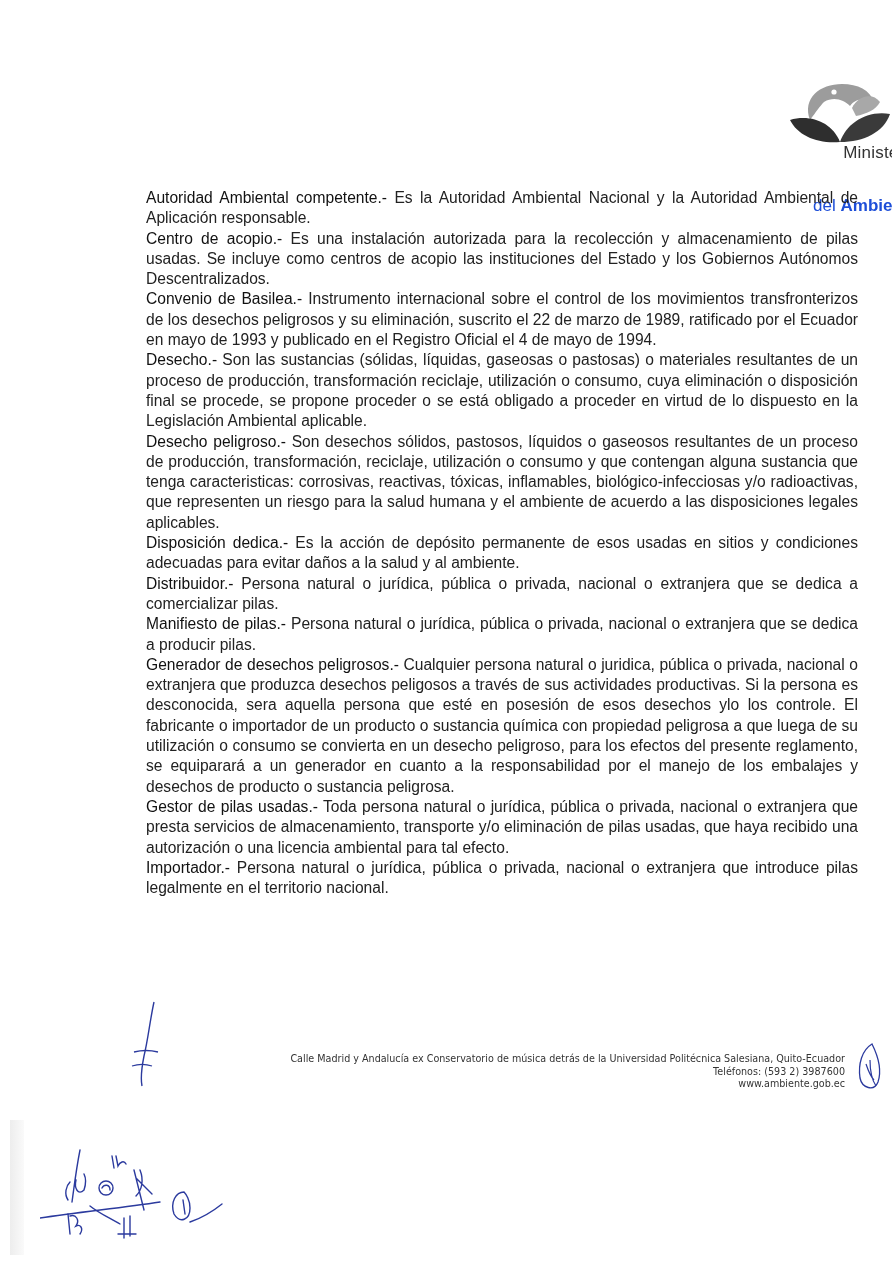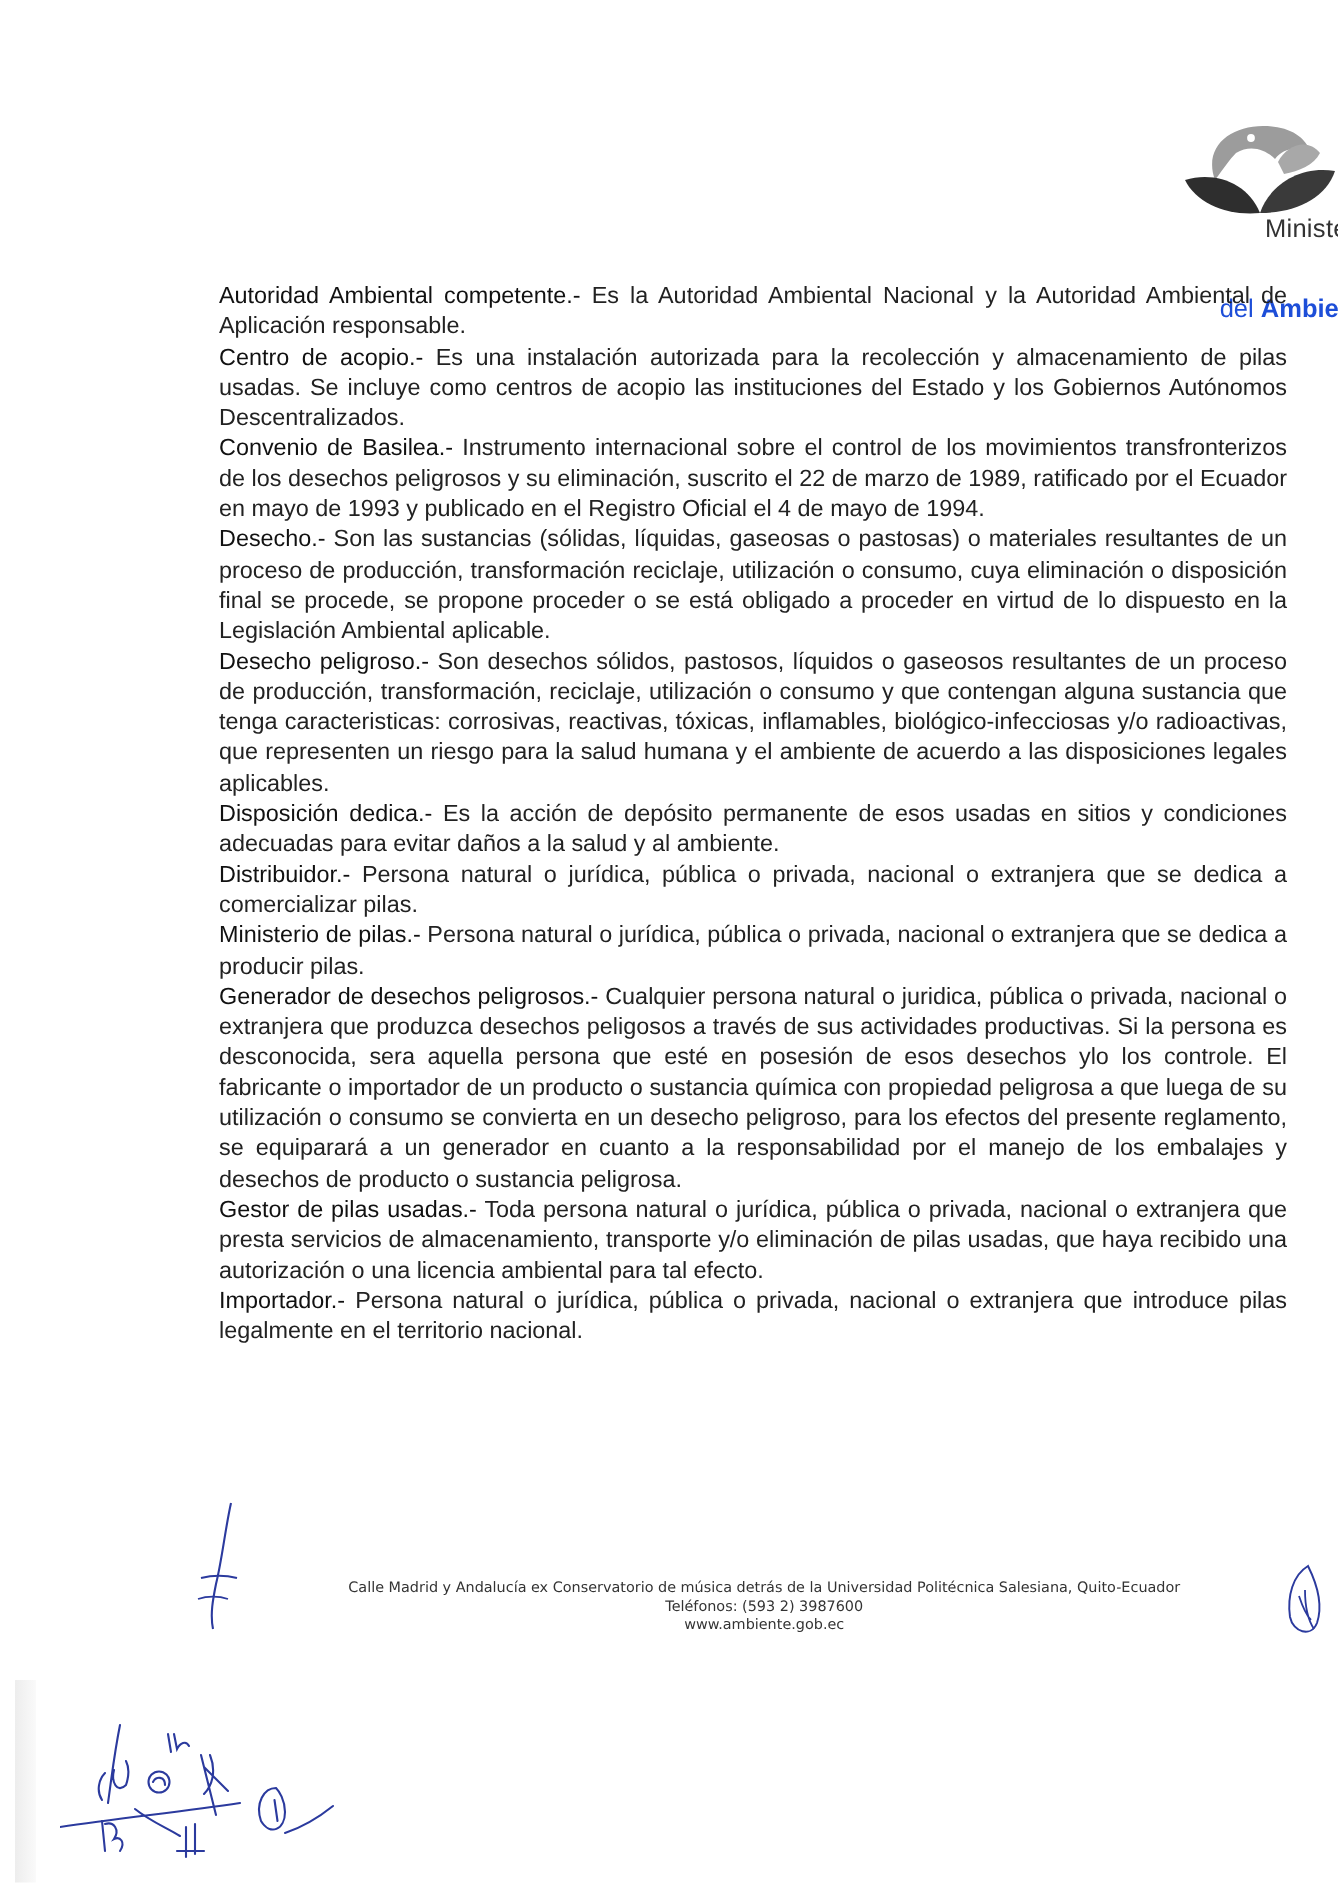--- a/index.html
+++ b/index.html
@@ -6,21 +6,21 @@
   body { width:892px; height:1263px; position:relative; overflow:hidden; font-family:"Liberation Sans", sans-serif; color:#1a1a1a; }
   .page-edge { position:absolute; left:10px; top:1120px; width:14px; height:135px; background:linear-gradient(to right,#ededed,#fafafa); }
   .logo { position:absolute; left:768px; top:80px; width:158px; height:108px; text-align:left; }
   .logo svg { position:absolute; left:12px; top:0; }
   .logo .l1 { position:absolute; right:8px; top:63px; font-size:17px; color:#333; font-weight:normal; letter-spacing:0.2px; }
   .logo .l2 { position:absolute; right:8px; top:82px; font-size:17px; color:#1d4ed8; white-space:nowrap;margin-top:34px; }
   .logo .l2 b { font-weight:bold; }
   .content { position:absolute; left:146px; top:188px; width:712px; font-size:15.6px; line-height:20.3px; text-align:justify; color:#222; }
   .entry { margin:0; }
   .entry b { font-weight:normal; color:#111; }
-  .footer { position:absolute; left:157px; top:1053px; width:705px; text-align:center; font-family:"DejaVu Sans", sans-serif; font-size:9.6px; line-height:12.6px; color:#333; }
+  .footer { position:absolute; left:140px; top:1053px; width:705px; text-align:right; font-family:"DejaVu Sans", sans-serif; font-size:9.6px; line-height:12.6px; color:#333; }
   .sig { position:absolute; }
 </style>
 </head>
 <body>
 
 <div class="page-edge"></div>
 
 <div class="logo">
   <svg width="120" height="66" viewBox="0 0 120 66">
     <path d="M30 40 C22 18 40 4 62 4 C78 4 90 10 94 22 C86 18 76 18 70 26 C64 20 54 16 44 22 C40 26 36 32 30 40 Z" fill="#9c9c9c"></path>
@@ -35,21 +35,21 @@
 </div>
 
 <div class="content">
   <p class="entry"><b>Autoridad Ambiental competente.-</b><span> Es la Autoridad Ambiental Nacional y la Autoridad Ambiental de Aplicación responsable.</span></p>
   <p class="entry"><b>Centro de acopio.-</b><span> Es una instalación autorizada para la recolección y almacenamiento de pilas usadas. Se incluye como centros de acopio las instituciones del Estado y los Gobiernos Autónomos Descentralizados.</span></p>
   <p class="entry"><b>Convenio de Basilea.-</b><span> Instrumento internacional sobre el control de los movimientos transfronterizos de los desechos peligrosos y su eliminación, suscrito el 22 de marzo de 1989, ratificado por el Ecuador en mayo de 1993 y publicado en el Registro Oficial el 4 de mayo de 1994.</span></p>
   <p class="entry"><b>Desecho.-</b><span> Son las sustancias (sólidas, líquidas, gaseosas o pastosas) o materiales resultantes de un proceso de producción, transformación reciclaje, utilización o consumo, cuya eliminación o disposición final se procede, se propone proceder o se está obligado a proceder en virtud de lo dispuesto en la Legislación Ambiental aplicable.</span></p>
   <p class="entry"><b>Desecho peligroso.-</b><span> Son desechos sólidos, pastosos, líquidos o gaseosos resultantes de un proceso de producción, transformación, reciclaje, utilización o consumo y que contengan alguna sustancia que tenga caracteristicas: corrosivas, reactivas, tóxicas, inflamables,  biológico-infecciosas y/o radioactivas, que representen un riesgo para la salud humana y el ambiente de acuerdo a las disposiciones legales aplicables.</span></p>
   <p class="entry"><b>Disposición dedica.-</b><span> Es la acción de depósito permanente de esos usadas en sitios y condiciones adecuadas para evitar daños a la salud y al ambiente.</span></p>
   <p class="entry"><b>Distribuidor.-</b><span> Persona natural o jurídica, pública o privada, nacional o extranjera que se dedica a comercializar pilas.</span></p>
-  <p class="entry"><b>Ministerio de pilas.-</b><span> Persona natural o jurídica, pública o privada, nacional o extranjera que se dedica a producir pilas.</span></p>
+  <p class="entry"><b>Manifiesto de pilas.-</b><span> Persona natural o jurídica, pública o privada, nacional o extranjera que se dedica a producir pilas.</span></p>
   <p class="entry"><b>Generador de desechos peligrosos.-</b><span> Cualquier persona natural o juridica, pública o privada, nacional o extranjera que produzca desechos peligosos a través de sus actividades productivas. Si la persona es desconocida, sera aquella persona que esté en posesión de esos desechos ylo los controle. El fabricante o importador de un producto o sustancia química con propiedad peligrosa a que luega de su utilización o consumo se convierta en un desecho peligroso, para los efectos del presente reglamento, se equiparará a un generador en cuanto a la responsabilidad por el manejo de los embalajes y desechos de producto o sustancia peligrosa.</span></p>
   <p class="entry"><b>Gestor de pilas usadas.-</b><span> Toda persona natural o jurídica, pública o privada, nacional o extranjera que presta servicios de almacenamiento, transporte y/o eliminación de pilas usadas, que haya recibido una autorización o una licencia ambiental para tal efecto.</span></p>
   <p class="entry"><b>Importador.-</b><span> Persona natural o jurídica, pública o privada, nacional o extranjera que introduce pilas legalmente en el territorio nacional.</span></p>
 </div>
 
 <svg class="sig" style="left:128px; top:1000px;" width="40" height="90" viewBox="0 0 40 90">
   <path d="M26 2 C22 20 20 40 16 56 C14 66 12 76 14 86" stroke="#2b3a9e" stroke-width="1.4" fill="none"></path>
   <path d="M6 52 C14 50 22 50 30 52" stroke="#2b3a9e" stroke-width="1.4" fill="none"></path>
   <path d="M4 66 C10 64 18 64 24 66" stroke="#2b3a9e" stroke-width="1.2" fill="none"></path>
 </svg>

